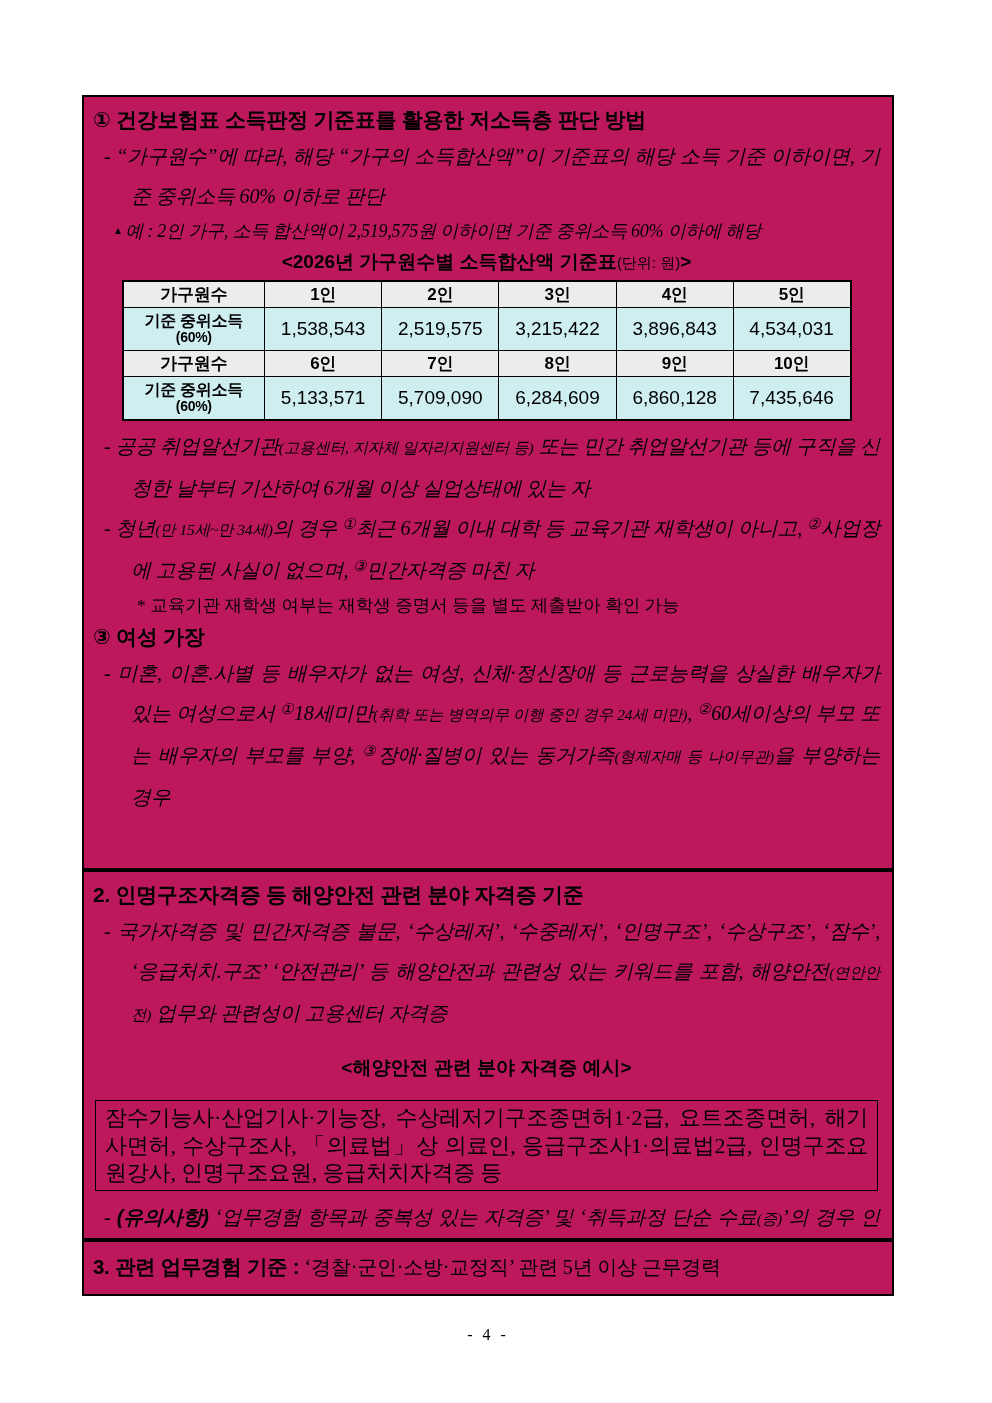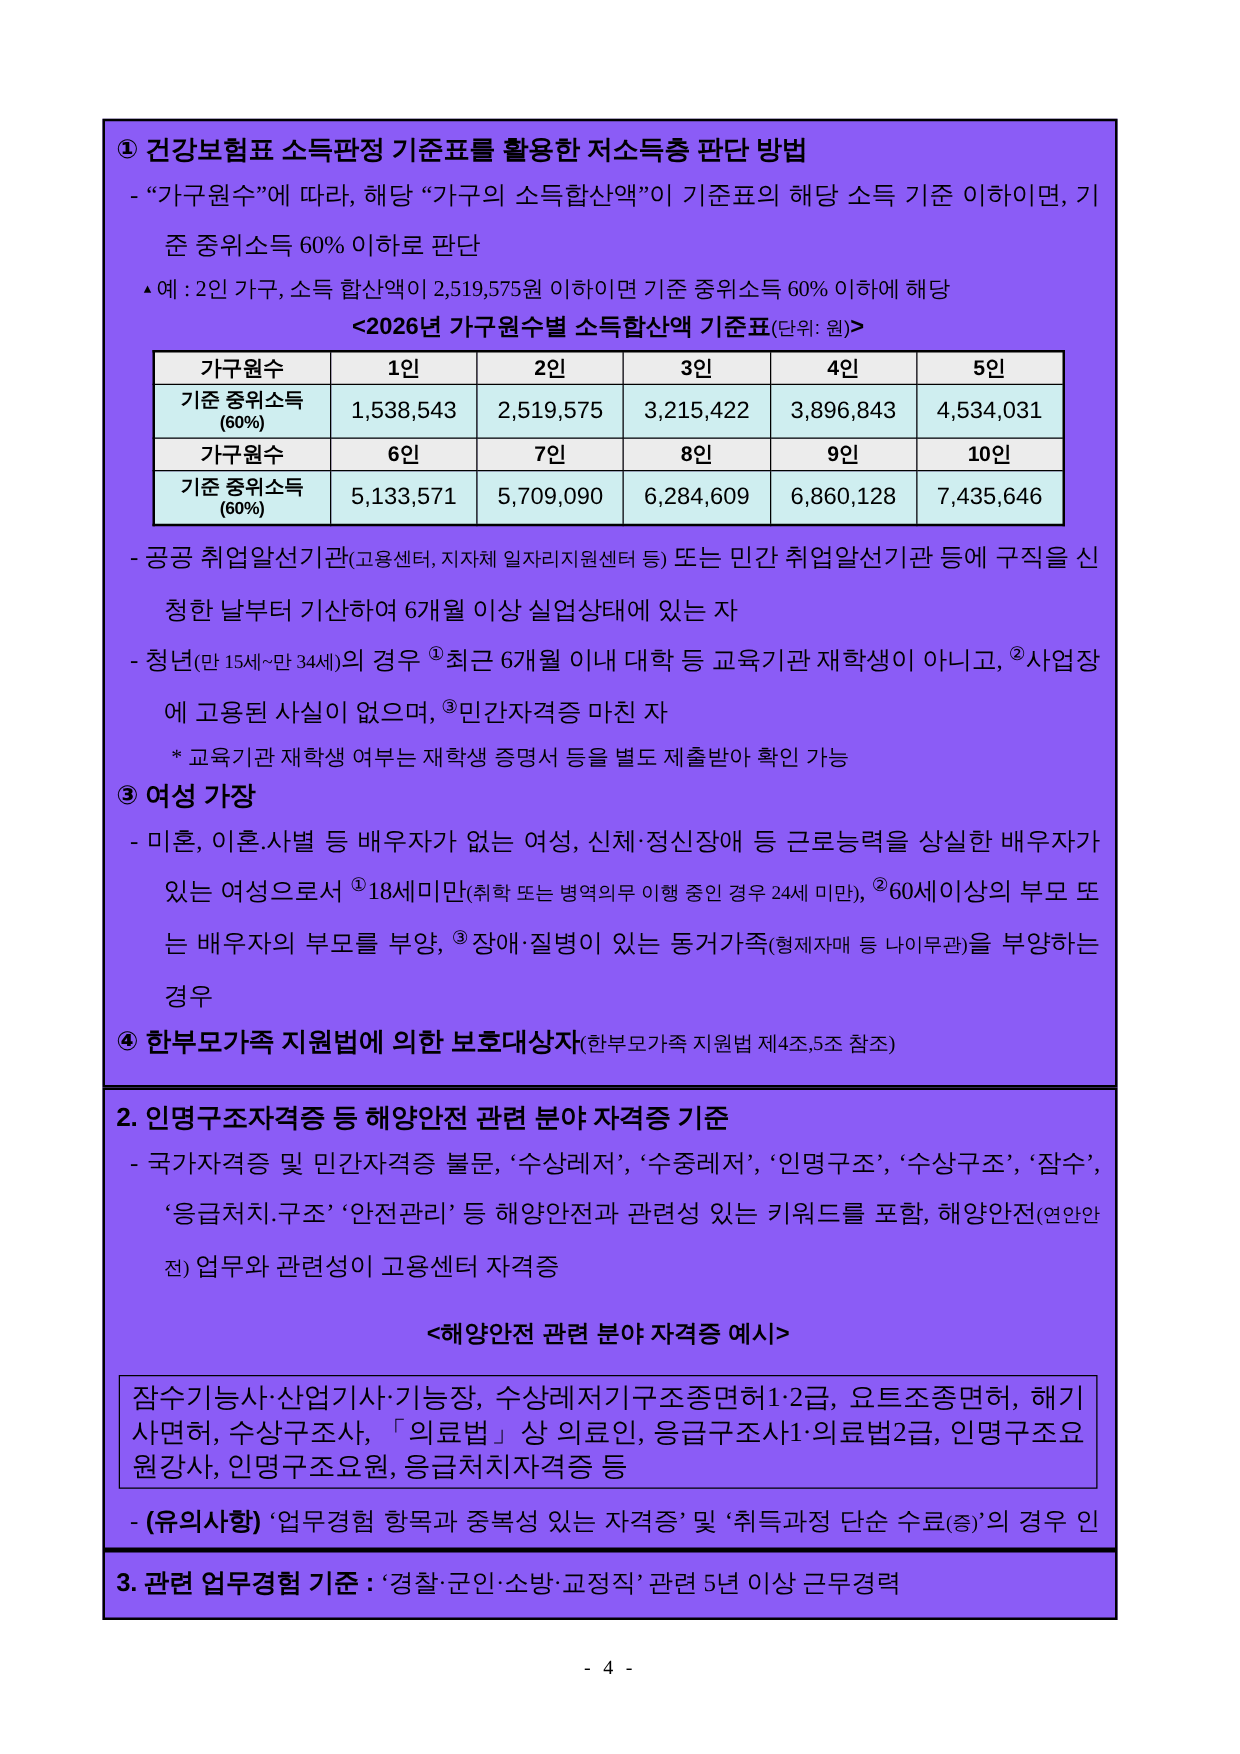--- a/index.html
+++ b/index.html
@@ -18,21 +18,21 @@
   }
   .wrap {
     position: absolute;
     left: 82px;
     top: 95px;
     width: 812px;
   }
   .cbox {
     box-sizing: border-box;
     border: 2.5px solid #000;
-    background: #8b5cf6;
+    background: #be185d;
     overflow: hidden;
     padding: 6px 12px 2px 9px;
   }
   #box1 { height: 775px; }
   #box2 { height: 370px; }
   #box3 { height: 56px; padding-top: 10px; }
 
   .h {
     font-family: "Liberation Sans", "DejaVu Sans", sans-serif;
     font-weight: 700;
@@ -40,20 +40,21 @@
     line-height: 28px;
     margin: 3px 0 2px 0;
     letter-spacing: -0.3px;
   }
   .para {
     font-size: 20px;
     line-height: 40px;
     text-align: justify;
     margin: 0;
     letter-spacing: -0.2px;
+    font-style: italic;
   }
   .dash {
     padding-left: 38px;
     text-indent: -27px;
   }
   .ex {
     font-size: 18px;
     line-height: 29px;
     padding-left: 44px;
     text-indent: -22px;
@@ -212,21 +213,20 @@
             <td>7,435,646</td>
           </tr>
         </tbody>
       </table>
 
       <div class="para dash"><span>- 공공 취업알선기관</span><span class="sg-small">(고용센터, 지자체 일자리지원센터 등)</span><span> 또는 민간 취업알선기관 등에 구직을 신청한 날부터 기산하여 6개월 이상 실업상태에 있는 자</span></div>
       <div class="para dash"><span>- 청년</span><span class="sg-small">(만 15세~만 34세)</span><span>의 경우 </span><span class="sg-sup">①</span><span>최근 6개월 이내 대학 등 교육기관 재학생이 아니고, </span><span class="sg-sup">②</span><span>사업장에 고용된 사실이 없으며, </span><span class="sg-sup">③</span><span>민간자격증 마친 자</span></div>
       <div class="note"><span>* 교육기관 재학생 여부는 재학생 증명서 등을 별도 제출받아 확인 가능</span></div>
       <div class="h"><span>③ 여성 가장</span></div>
       <div class="para dash"><span>- 미혼, 이혼.사별 등 배우자가 없는 여성, 신체·정신장애 등 근로능력을 상실한 배우자가 있는 여성으로서 </span><span class="sg-sup">①</span><span>18세미만</span><span class="sg-small">(취학 또는 병역의무 이행 중인 경우 24세 미만)</span><span>, </span><span class="sg-sup">②</span><span>60세이상의 부모 또는 배우자의 부모를 부양, </span><span class="sg-sup">③</span><span>장애·질병이 있는 동거가족</span><span class="sg-small">(형제자매 등 나이무관)</span><span>을 부양하는 경우</span></div>
-      <div class="h"><span>④ 한부모가족 지원법에 의한 보호대상자</span><span class="sg-sserif">(한부모가족 지원법 제4조,5조 참조)</span></div>
     </section>
 
     <section class="cbox" id="box2">
       <div class="h"><span>2. 인명구조자격증 등 해양안전 관련 분야 자격증 기준</span></div>
       <div class="para dash"><span>- 국가자격증 및 민간자격증 불문, ‘수상레저’, ‘수중레저’, ‘인명구조’, ‘수상구조’, ‘잠수’, ‘응급처치.구조’ ‘안전관리’ 등 해양안전과 관련성 있는 키워드를 포함, 해양안전</span><span class="sg-small">(연안안전)</span><span> 업무와 관련성이 고용센터 자격증</span></div>
       <div class="extitle"><span>&lt;해양안전 관련 분야 자격증 예시&gt;</span></div>
       <div class="exbox"><span>잠수기능사·산업기사·기능장,  수상레저기구조종면허1·2급,  요트조종면허,  해기사면허, 수상구조사, 「의료법」상 의료인, 응급구조사1·의료법2급, 인명구조요원강사, 인명구조요원, 응급처치자격증 등</span></div>
       <div class="para dash"><span>- </span><span class="sg-bsans">(유의사항)</span><span> ‘업무경험 항목과 중복성 있는 자격증’ 및 ‘취득과정 단순 수료</span><span class="sg-small">(증)</span><span>’의 경우 인정 불가, 동일 명칭·주관 자격증은 1건만 인정</span></div>
     </section>
 

